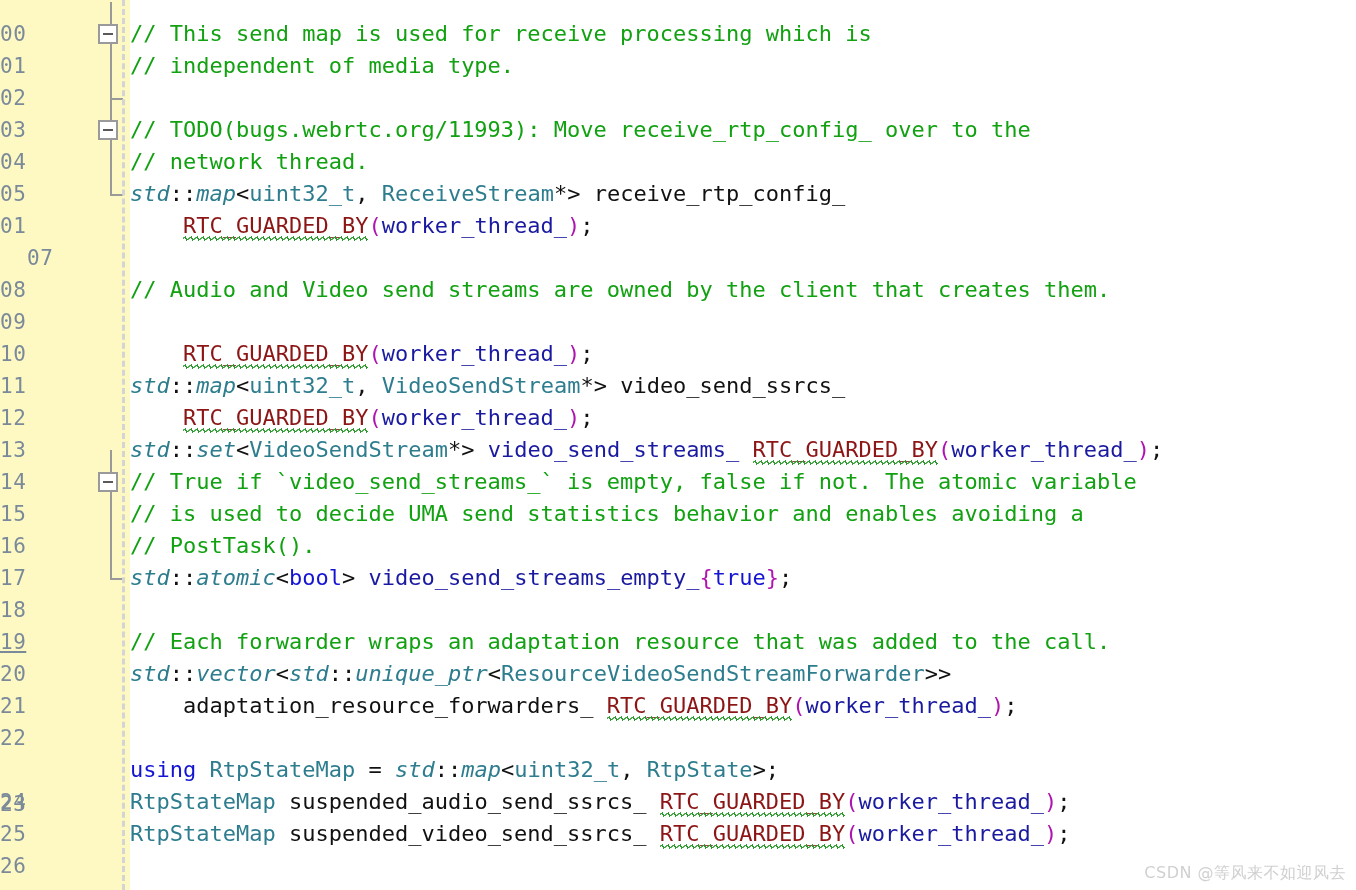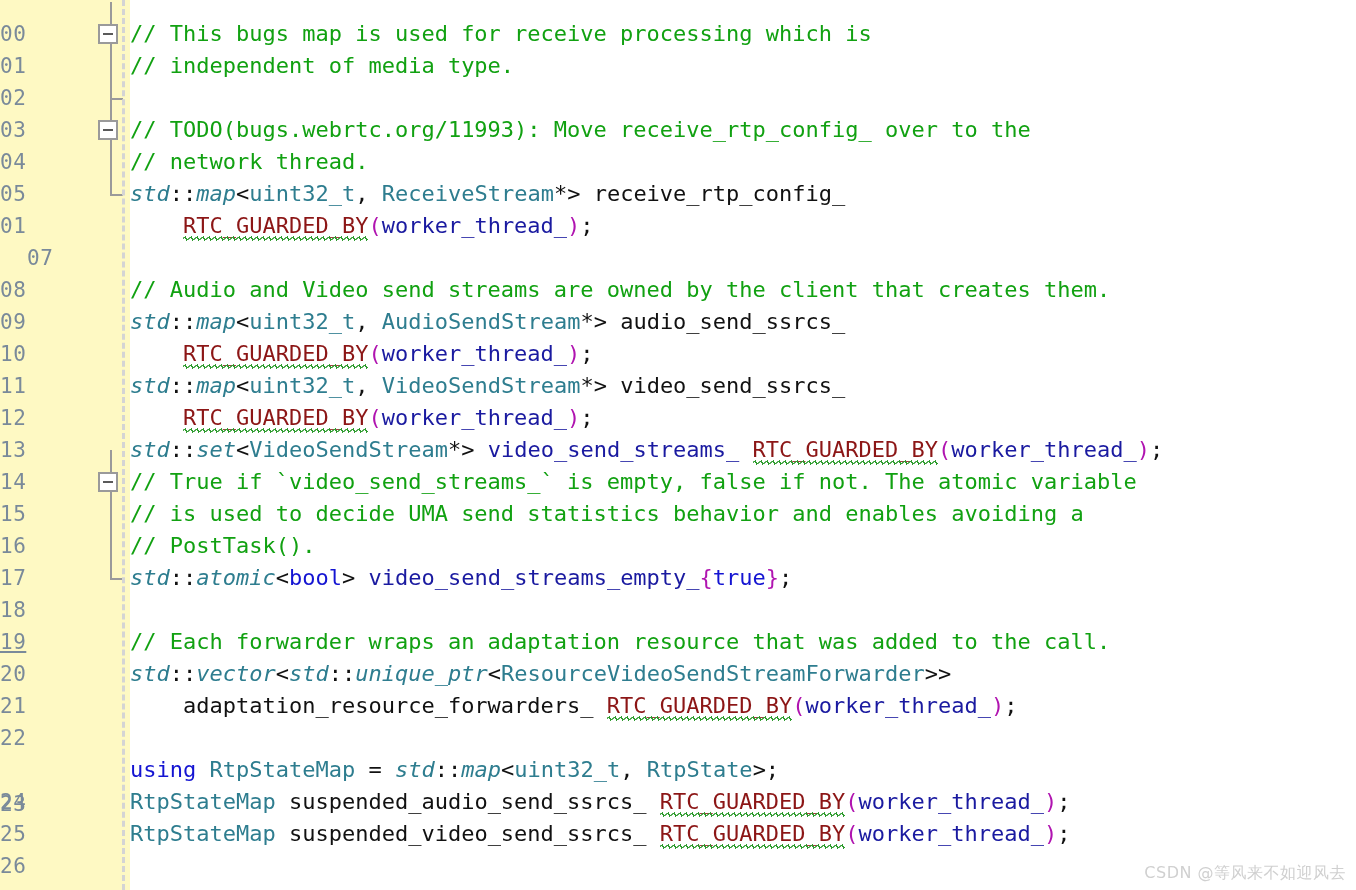--- a/index.html
+++ b/index.html
@@ -205,30 +205,29 @@
         <div class="fold-box" style="top: 24px;"></div>
         <div class="fold-box" style="top: 120px;"></div>
         <div class="fold-box" style="top: 472px;"></div>
       </div>
   </div>
 
   <div class="indent-guide"></div>
 
   <div class="code-area" id="code-area">
       <div class="code-line" style="top: -14px;"></div>
-      <div class="code-line" style="top: 18px;"><span class="t-comment">// This bugs map is used for receive processing which is</span></div>
+      <div class="code-line" style="top: 18px;"><span class="t-comment">// This send map is used for receive processing which is</span></div>
       <div class="code-line" style="top: 50px;"><span class="t-comment">// independent of media type.</span></div>
       <div class="code-line" style="top: 82px;"></div>
       <div class="code-line" style="top: 114px;"><span class="t-comment">// TODO(bugs.webrtc.org/11993): Move receive_rtp_config_ over to the</span></div>
       <div class="code-line" style="top: 146px;"><span class="t-comment">// network thread.</span></div>
       <div class="code-line" style="top: 178px;"><span class="t-type">std</span><span class="t-plain">::</span><span class="t-type">map</span><span class="t-plain">&lt;</span><span class="t-typep">uint32_t</span><span class="t-plain">, </span><span class="t-typep">ReceiveStream</span><span class="t-plain">*&gt; receive_rtp_config_</span></div>
       <div class="code-line" style="top: 210px;"><span class="t-plain">    </span><span class="t-macro squiggle">RTC_GUARDED_BY</span><span class="t-punct">(</span><span class="t-member">worker_thread_</span><span class="t-punct">)</span><span class="t-plain">;</span></div>
       <div class="code-line" style="top: 242px;"></div>
       <div class="code-line" style="top: 274px;"><span class="t-comment">// Audio and Video send streams are owned by the client that creates them.</span></div>
-      <div class="code-line" style="top: 306px;"><span class="t-type">std</span><span class="t-plain">::</span><span class="t-type">map</span><span class="t-plain">&lt;</span><span class="t-typep">uint32_t</span><span class="t-plain">, </span><span class="t-typep">AudioSendStream</span><span class="t-plain">*&gt; audio_send_ssrcs_</span></div>
       <div class="code-line" style="top: 338px;"><span class="t-plain">    </span><span class="t-macro squiggle">RTC_GUARDED_BY</span><span class="t-punct">(</span><span class="t-member">worker_thread_</span><span class="t-punct">)</span><span class="t-plain">;</span></div>
       <div class="code-line" style="top: 370px;"><span class="t-type">std</span><span class="t-plain">::</span><span class="t-type">map</span><span class="t-plain">&lt;</span><span class="t-typep">uint32_t</span><span class="t-plain">, </span><span class="t-typep">VideoSendStream</span><span class="t-plain">*&gt; video_send_ssrcs_</span></div>
       <div class="code-line" style="top: 402px;"><span class="t-plain">    </span><span class="t-macro squiggle">RTC_GUARDED_BY</span><span class="t-punct">(</span><span class="t-member">worker_thread_</span><span class="t-punct">)</span><span class="t-plain">;</span></div>
       <div class="code-line" style="top: 434px;"><span class="t-type">std</span><span class="t-plain">::</span><span class="t-type">set</span><span class="t-plain">&lt;</span><span class="t-typep">VideoSendStream</span><span class="t-plain">*&gt; </span><span class="t-member">video_send_streams_</span><span class="t-plain"> </span><span class="t-macro squiggle">RTC_GUARDED_BY</span><span class="t-punct">(</span><span class="t-member">worker_thread_</span><span class="t-punct">)</span><span class="t-plain">;</span></div>
       <div class="code-line" style="top: 466px;"><span class="t-comment">// True if `video_send_streams_` is empty, false if not. The atomic variable</span></div>
       <div class="code-line" style="top: 498px;"><span class="t-comment">// is used to decide UMA send statistics behavior and enables avoiding a</span></div>
       <div class="code-line" style="top: 530px;"><span class="t-comment">// PostTask().</span></div>
       <div class="code-line" style="top: 562px;"><span class="t-type">std</span><span class="t-plain">::</span><span class="t-type">atomic</span><span class="t-plain">&lt;</span><span class="t-keyword">bool</span><span class="t-plain">&gt; </span><span class="t-member">video_send_streams_empty_</span><span class="t-punct">{</span><span class="t-keyword">true</span><span class="t-punct">}</span><span class="t-plain">;</span></div>
       <div class="code-line" style="top: 594px;"></div>
       <div class="code-line" style="top: 626px;"><span class="t-comment">// Each forwarder wraps an adaptation resource that was added to the call.</span></div>

